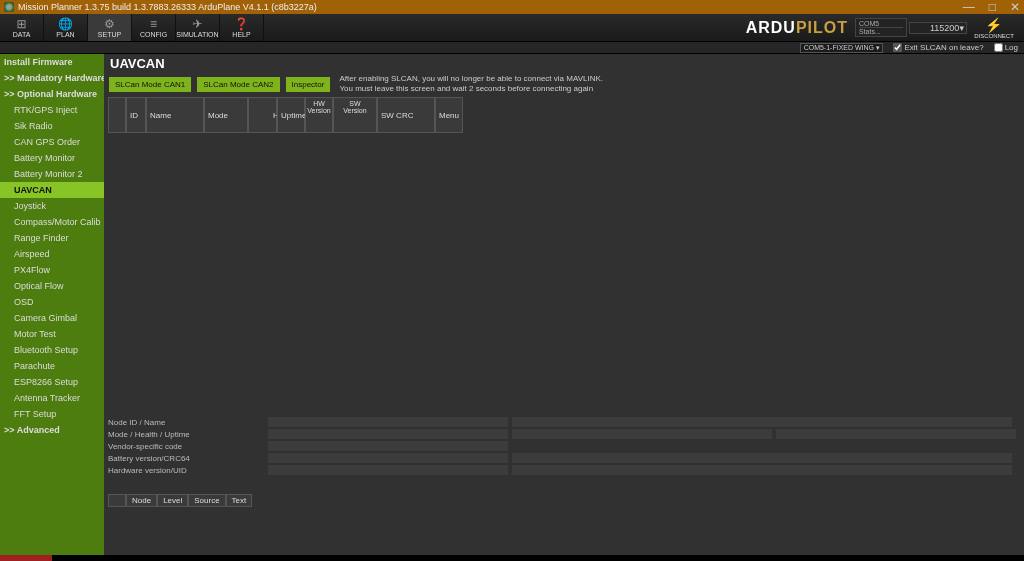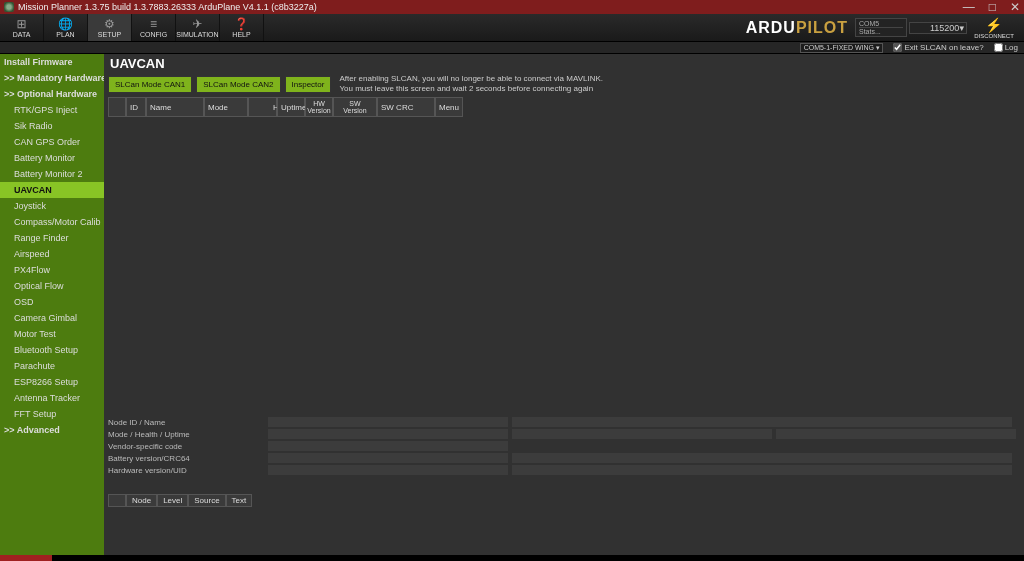--- a/index.html
+++ b/index.html
@@ -1,19 +1,19 @@
 <!DOCTYPE html>
 <html><head>
 <meta charset="utf-8">
 <style>
 * { margin: 0; padding: 0; box-sizing: border-box; font-family: Arial, sans-serif; }
 body { background: #000; color: #ccc; font-size: 10px; width: 1024px; height: 561px; overflow: hidden; position: relative; }
 
 
-.titlebar { height: 14px; background: #7f1d1d; display: flex; align-items: center; padding: 0 4px; font-size: 9px; color: #eee; }
+.titlebar { height: 14px; background: #a16207; display: flex; align-items: center; padding: 0 4px; font-size: 9px; color: #eee; }
 .titlebar .icon { width: 10px; height: 10px; background: radial-gradient(circle, #8a8 30%, #353 70%); border-radius: 2px; margin-right: 4px; }
 .titlebar .winbtns { margin-left: auto; display: flex; gap: 14px; font-size: 12px; color: #ccc; }
 .titlebar .winbtns span { cursor: pointer; }
 
 
 .toolbar { height: 28px; background: linear-gradient(#2a2a2a,#1a1a1a); display: flex; align-items: stretch; border-bottom: 1px solid #000; }
 .tool-btn { width: 44px; display: flex; flex-direction: column; align-items: center; justify-content: center; font-size: 7px; color: #ddd; cursor: pointer; border-right: 1px solid #111; }
 .tool-btn.active { background: #3a3a3a; }
 .tool-btn .ic { width: 16px; height: 14px; display: flex; align-items: center; justify-content: center; font-size: 12px; color: #999; }
 .tool-spacer { flex: 1; display: flex; align-items: center; justify-content: flex-end; padding-right: 4px; }
@@ -40,21 +40,21 @@
 .side-item.active { background: #88c425; color: #111; font-weight: bold; position: relative; }
 .side-item.active::after { content:''; position:absolute; right:-6px; top:0; bottom:0; width:0; height:0; border-top:8px solid transparent; border-bottom:8px solid transparent; border-left:6px solid #88c425; }
 
 .content { flex: 1; background: #313131; display: flex; flex-direction: column; padding: 0; position:relative; }
 .content-title { font-size: 13px; font-weight: bold; color: #fff; padding: 2px 6px; }
 .action-row { display: flex; align-items: center; gap: 4px; padding: 1px 4px; }
 .grn-btn { background: #7fb31c; color: #111; font-size: 8px; padding: 3px 6px; cursor: pointer; border: 1px solid #333; }
 .notice { font-size: 8px; color: #ccc; margin-left: 4px; line-height: 10px; }
 
 .table-hdr { display: flex; margin: 2px 4px 0 4px; }
-.table-hdr > div { background: #3a3a3a; border: 1px solid #555; padding: 2px 3px; font-size: 8px; color: #ddd; height: 20px; display:flex; align-items:center; }
+.table-hdr > div { background: #3a3a3a; border: 1px solid #555; padding: 2px 3px; font-size: 8px; color: #ddd; height: 36px; display:flex; align-items:center; }
 .table-hdr .c-blank { width: 18px; }
 .table-hdr .c-id { width: 20px; }
 .table-hdr .c-name { width: 58px; }
 .table-hdr .c-mode { width: 44px; }
 .table-hdr .c-health { width: 28px; padding-left: 24px; }
 .table-hdr .c-uptime { width: 28px; }
 .table-hdr .c-hwver { width: 28px; flex-direction:column; font-size:7px; line-height:7px; }
 .table-hdr .c-swver { width: 44px; flex-direction:column; font-size:7px; line-height:7px; }
 .table-hdr .c-swcrc { width: 58px; }
 .table-hdr .c-menu { width: 28px; }

